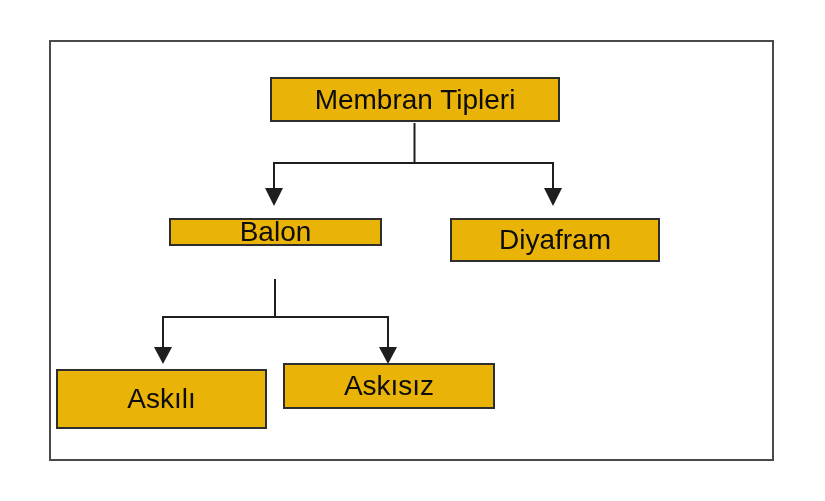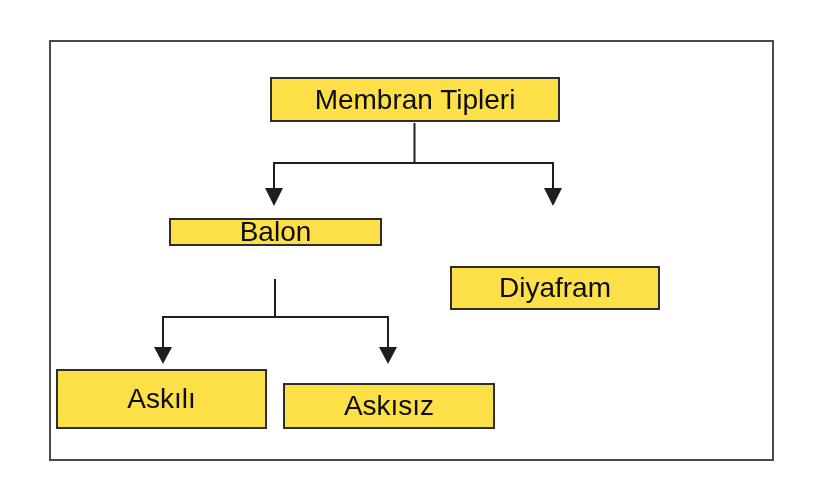--- a/index.html
+++ b/index.html
@@ -30,33 +30,33 @@
     left: 0;
     top: 0;
     width: 825px;
     height: 501px;
     pointer-events: none;
   }
   .node {
     position: absolute;
     box-sizing: border-box;
     border: 2px solid #2e2e2e;
-    background: #fde047;
+    background: #eab308;
     display: flex;
     align-items: center;
     justify-content: center;
     font-size: 28px;
     color: #0d0d0d;
     white-space: nowrap;
   }
   .node-root     { left: 270px; top: 77px;  width: 290px; height: 45px; }
   .node-balon    { left: 169px; top: 218px; width: 213px; height: 28px; }
-  .node-diyafram { left: 450px; top: 218px; width: 210px; height: 44px; margin-top: 48px; }
+  .node-diyafram { left: 450px; top: 218px; width: 210px; height: 44px; }
   .node-askili   { left: 56px;  top: 369px; width: 211px; height: 60px; }
-  .node-askisiz  { left: 283px; top: 383px; width: 212px; height: 46px; }
+  .node-askisiz  { left: 283px; top: 363px; width: 212px; height: 46px; }
 </style>
 </head>
 <body>
 
 <div class="canvas">
 
   <div class="frame"></div>
 
   <svg class="connectors" viewBox="0 0 825 501" xmlns="http://www.w3.org/2000/svg">
     <g stroke="#1e1e1e" stroke-width="2" fill="none">

